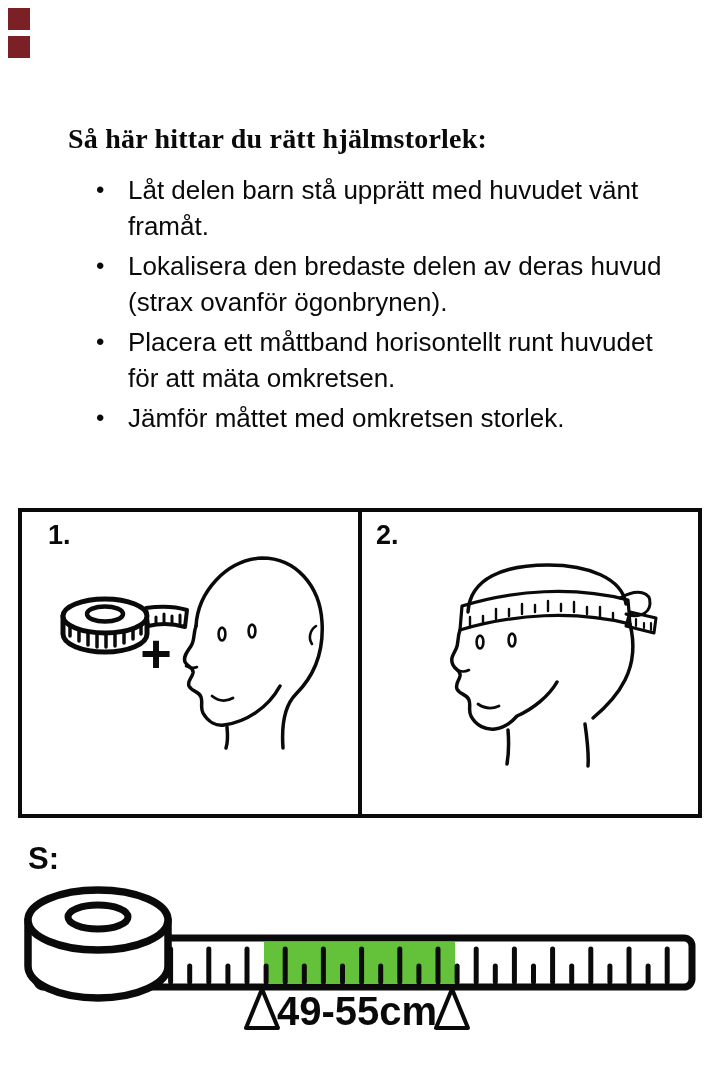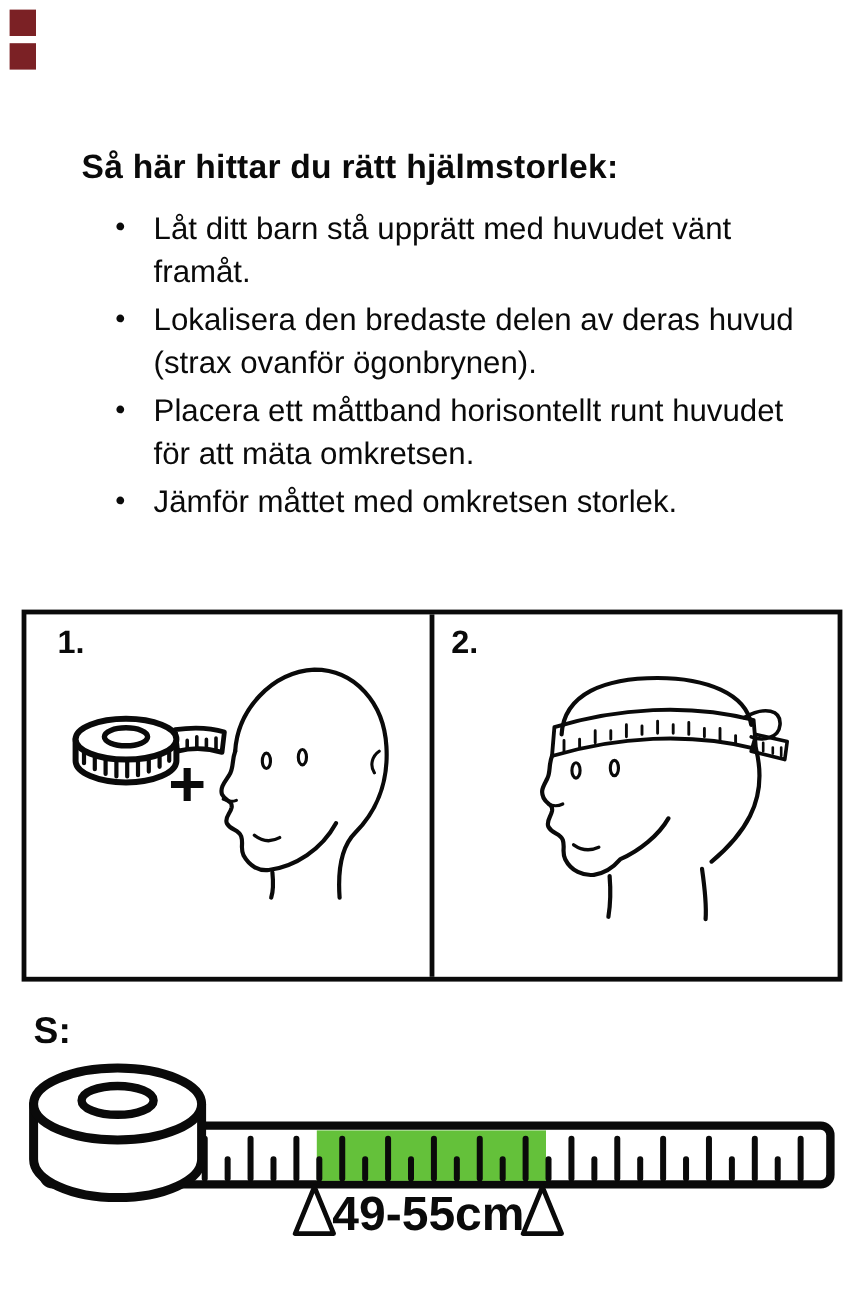--- a/index.html
+++ b/index.html
@@ -3,21 +3,21 @@
 <meta charset="utf-8">
 <style>
   html,body{margin:0;padding:0;}
   body{
     width:720px;height:1080px;position:relative;background:#ffffff;
     font-family:"Liberation Sans",sans-serif;color:#0a0a0a;overflow:hidden;
   }
   #corner-markers{position:absolute;left:6px;top:6px;}
   #page-title{
     position:absolute;left:68px;top:104px;width:600px;
-    font-size:28px;font-weight:800;letter-spacing:.2px;
+    font-size:28px;font-weight:800;letter-spacing:.2px;font-family:Liberation Serif, serif;
   }
   #instruction-list{
     position:absolute;left:96px;top:172px;width:572px;
     list-style:none;margin:0;padding:0;
   }
   #instruction-list li{
     display:flex;align-items:flex-start;
     font-size:26px;line-height:36px;margin-bottom:4px;
   }
   .bullet-dot{
@@ -52,21 +52,21 @@
 <svg id="corner-markers" width="40" height="64">
   <rect x="2" y="2" width="22" height="22" fill="#7b2125"></rect>
   <rect x="2" y="30" width="22" height="22" fill="#7b2125"></rect>
 </svg>
 
 <h1 id="page-title">Så här hittar du rätt hjälmstorlek:</h1>
 
 <ul id="instruction-list">
   <li>
     <span class="bullet-dot">•</span>
-    <span class="bullet-text">Låt ditt barn stå upprätt med huvudet vänt framåt.</span>
+    <span class="bullet-text">Låt delen barn stå upprätt med huvudet vänt framåt.</span>
   </li>
   <li>
     <span class="bullet-dot">•</span>
     <span class="bullet-text">Lokalisera den bredaste delen av deras huvud (strax ovanför ögonbrynen).</span>
   </li>
   <li>
     <span class="bullet-dot">•</span>
     <span class="bullet-text">Placera ett måttband horisontellt runt huvudet för att mäta omkretsen.</span>
   </li>
   <li>

